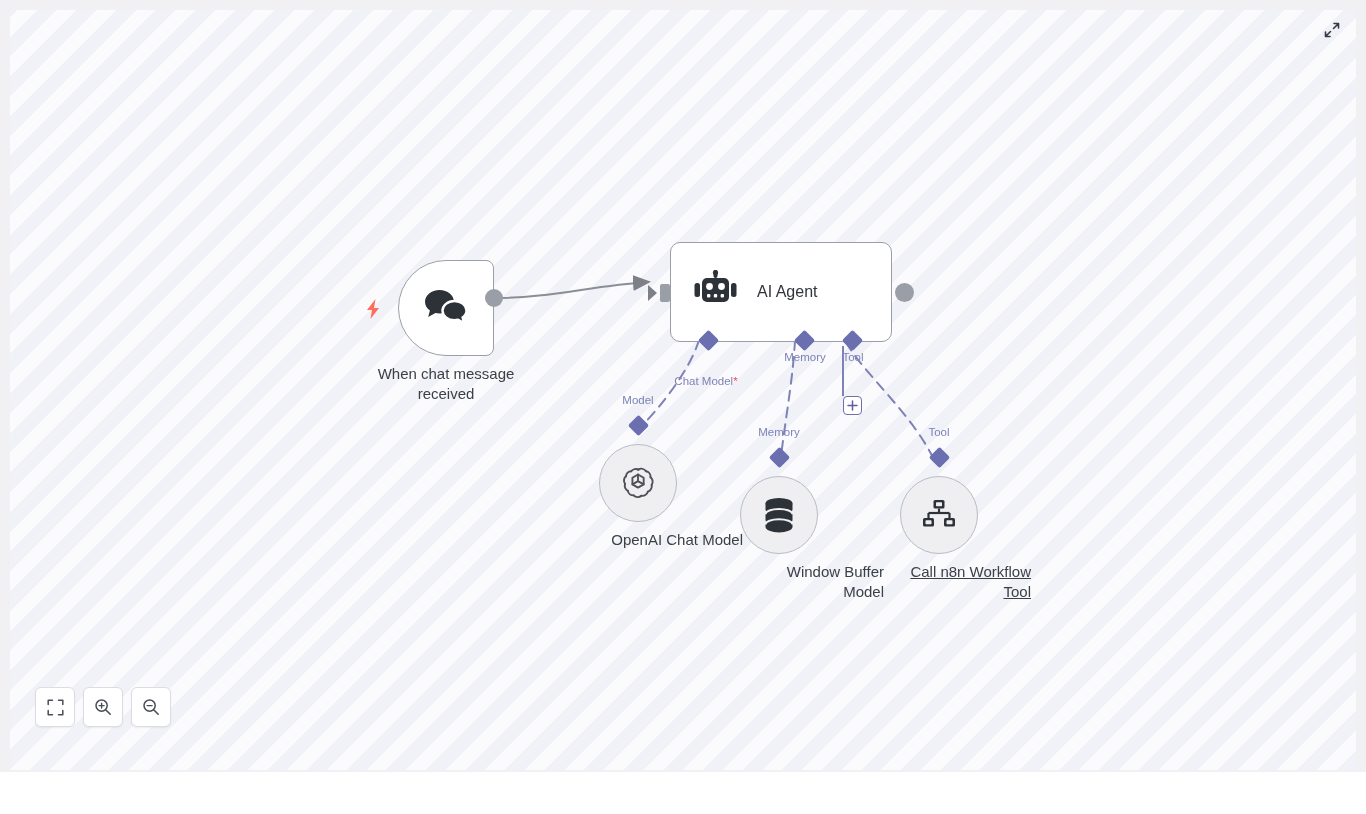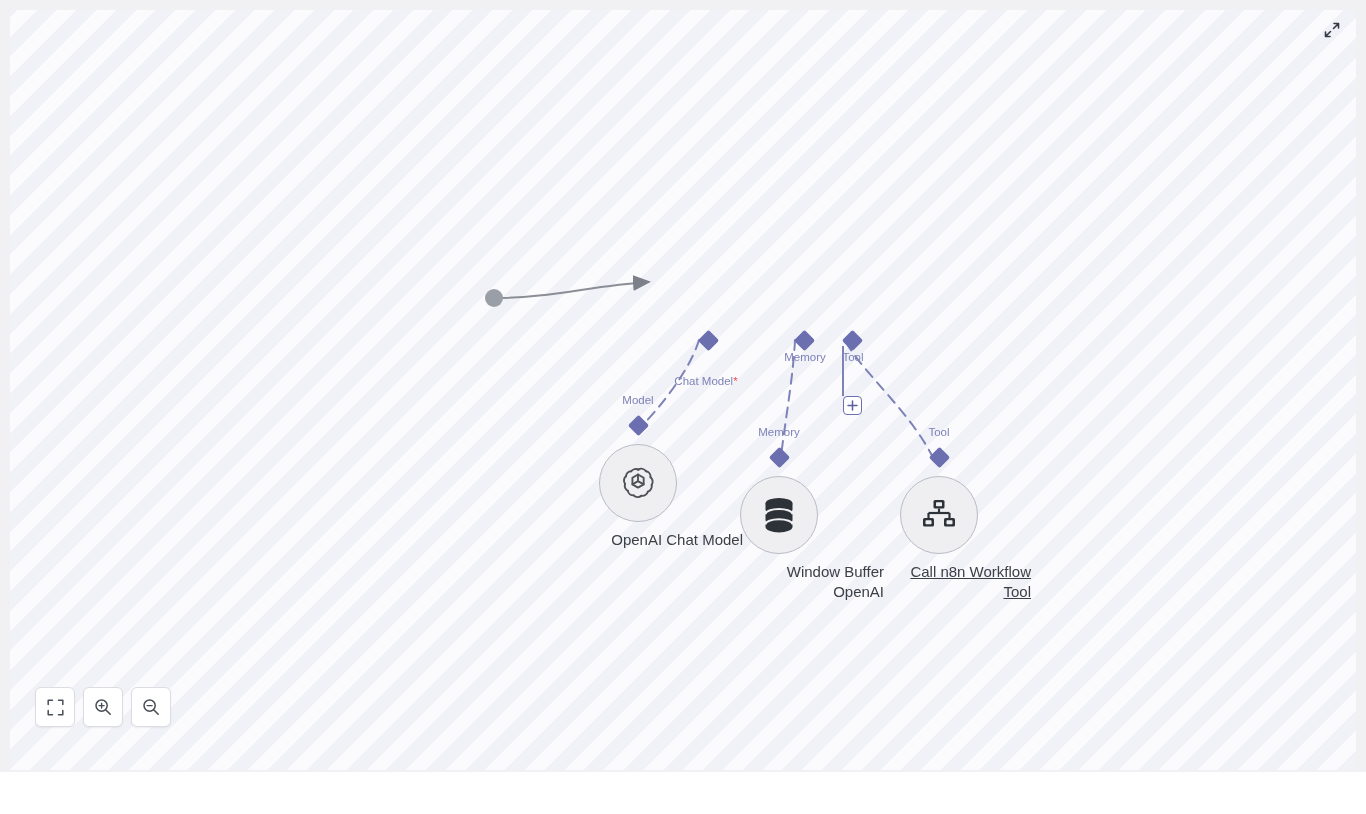--- a/index.html
+++ b/index.html
@@ -184,23 +184,63 @@
       <path d="M 833,336 L 833,386" stroke="#7d82b8" stroke-width="2" fill="none"></path>
     </svg>
 
     <div class="expand-btn">
       <svg width="16" height="16" viewBox="0 0 16 16">
         <path d="M14.5 1.5 L9.5 6.5 M14.5 1.5 L14.5 6 M14.5 1.5 L10 1.5
                  M1.5 14.5 L6.5 9.5 M1.5 14.5 L1.5 10 M1.5 14.5 L6 14.5" stroke="#353a45" stroke-width="1.6" fill="none" stroke-linecap="round"></path>
       </svg>
     </div>
 
+    <div class="node trigger-node">
+      <div class="bolt">
+        <svg width="18" height="22" viewBox="0 0 18 22">
+          <path d="M11.5 1 L3 12 L8 12 L6.5 21 L15 10 L10 10 Z" fill="#ff6d5a"></path>
+        </svg>
+      </div>
+      <div class="trigger-shape">
+        <svg width="46" height="40" viewBox="0 0 46 40">
+          <path d="M16.5 2 C8.3 2 2 7.3 2 13.8 C2 17.3 3.9 20.4 6.9 22.5
+                   L5.2 29 L12.4 25.1 C13.7 25.4 15.1 25.6 16.5 25.6
+                   C24.7 25.6 31 20.3 31 13.8 C31 7.3 24.7 2 16.5 2 Z" fill="#2d3238"></path>
+          <path d="M31.5 13 C38.2 13 43.5 17.3 43.5 22.6 C43.5 25.4 42 27.9 39.6 29.6
+                   L41 35 L35.1 31.8 C34 32 32.8 32.2 31.5 32.2
+                   C24.8 32.2 19.5 27.9 19.5 22.6 C19.5 17.3 24.8 13 31.5 13 Z" fill="#2d3238" stroke="#ffffff" stroke-width="2.4"></path>
+        </svg>
+      </div>
+      <div class="node-caption trigger-caption">When chat message
+received</div>
+    </div>
 
     <div style="position:absolute;left:475px;top:279px;width:18px;height:18px;border-radius:50%;background:#9a9ea6;z-index:21;"></div>
 
+    <div class="node agent-node">
+      <div class="agent-in"></div>
+      <div class="agent-in-arrow"></div>
+      <div class="agent-out"></div>
+
+      <div class="agent-shape">
+        <svg width="46" height="44" viewBox="0 0 46 44">
+          <rect x="20.5" y="1" width="4" height="7" rx="2" fill="#2d3238"></rect>
+          <circle cx="22.5" cy="2.5" r="2.6" fill="#2d3238"></circle>
+          <rect x="9" y="8" width="27" height="24" rx="5" fill="#2d3238"></rect>
+          <rect x="1.5" y="13" width="5.5" height="14" rx="2.5" fill="#2d3238"></rect>
+          <rect x="38" y="13" width="5.5" height="14" rx="2.5" fill="#2d3238"></rect>
+          <circle cx="16.5" cy="16.5" r="3.4" fill="#ffffff"></circle>
+          <circle cx="28.5" cy="16.5" r="3.4" fill="#ffffff"></circle>
+          <rect x="14" y="24" width="3.4" height="3.4" rx="1" fill="#ffffff"></rect>
+          <rect x="20.8" y="24" width="3.4" height="3.4" rx="1" fill="#ffffff"></rect>
+          <rect x="27.6" y="24" width="3.4" height="3.4" rx="1" fill="#ffffff"></rect>
+        </svg>
+        <div class="agent-title">AI Agent</div>
+      </div>
+    </div>
 
     <div class="diamond" style="left:691px;top:323px;z-index:22;"></div>
     <div class="conn-label" style="left:696px;top:341px;margin-top:24px;"><span>Chat Model</span><span class="req">*</span></div>
 
     <div class="diamond" style="left:787px;top:323px;z-index:22;"></div>
     <div class="conn-label" style="left:795px;top:341px;">Memory</div>
 
     <div class="diamond" style="left:835px;top:323px;z-index:22;"></div>
     <div class="conn-label" style="left:843px;top:341px;">Tool</div>
 
@@ -242,21 +282,21 @@
         <svg width="36" height="38" viewBox="0 0 36 38">
           <ellipse cx="18" cy="7.5" rx="13.5" ry="5.5" fill="#2d3238"></ellipse>
           <path d="M4.5 7.5 v6 a13.5 5.5 0 0 0 27 0 v-6" fill="#2d3238"></path>
           <ellipse cx="18" cy="18.2" rx="13.5" ry="5.3" fill="#2d3238" stroke="#efeff2" stroke-width="2"></ellipse>
           <path d="M4.5 18.2 v5.8 a13.5 5.3 0 0 0 27 0 v-5.8" fill="#2d3238"></path>
           <ellipse cx="18" cy="28.5" rx="13.5" ry="5.3" fill="#2d3238" stroke="#efeff2" stroke-width="2"></ellipse>
           <path d="M4.5 28.5 v2.6 a13.5 5.3 0 0 0 27 0 v-2.6" fill="#2d3238"></path>
         </svg>
       </div>
       <div class="node-caption sub-caption" style="left:39px;">Window Buffer
-OpenAI</div>
+Model</div>
     </div>
 
     <div class="subnode" style="left:890px;top:466px;width:78px;">
       <div class="diamond" style="left:32px;top:-26px;z-index:22;"></div>
       <div class="conn-label" style="left:39px;top:-50px;">Tool</div>
       <div class="sub-circle">
         <svg width="36" height="32" viewBox="0 0 36 32">
           <rect x="12.5" y="1" width="11" height="8.5" rx="1.6" fill="#2d3238"></rect>
           <rect x="15" y="3.2" width="6" height="4" rx="0.8" fill="#efeff2"></rect>
           <path d="M18 9.5 L18 14" stroke="#2d3238" stroke-width="2.2"></path>

